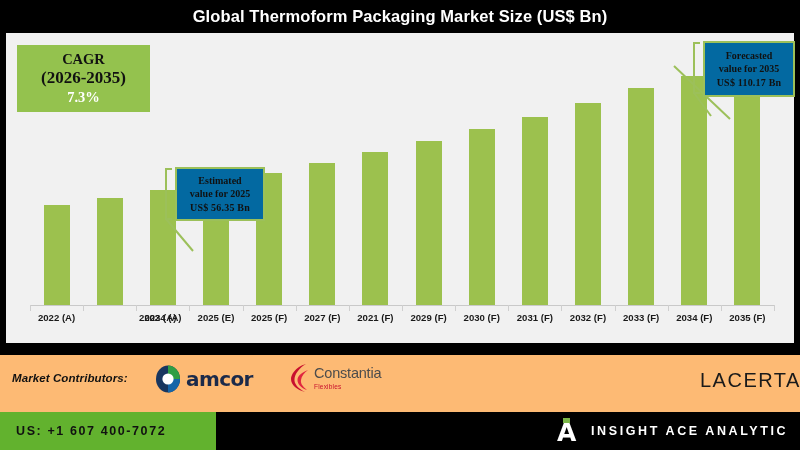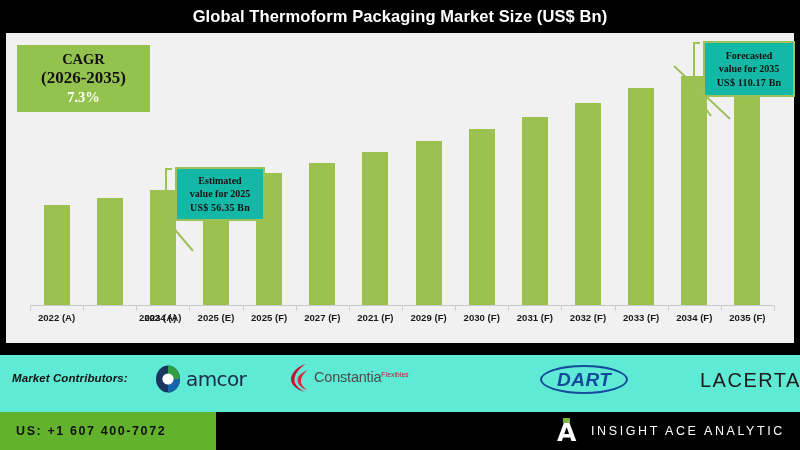--- a/index.html
+++ b/index.html
@@ -34,21 +34,21 @@
     background: #94c24e;
     display: flex; flex-direction: column; align-items: center; justify-content: center;
     font-family: "Liberation Serif", serif;
   }
   .cagr-line1 { font-size: 14.5px; font-weight: bold; color: #111; line-height: 1.18; }
   .cagr-line2 { font-size: 17px; font-weight: bold; color: #111; line-height: 1.18; }
   .cagr-line3 { font-size: 14.5px; font-weight: bold; color: #ffffff; line-height: 1.25; }
 
   
   .callout {
-    position: absolute; background: #14b8a6; border: 2px solid #9cc05a;
+    position: absolute; background: #0369a1; border: 2px solid #9cc05a;
     font-family: "Liberation Serif", serif; font-weight: bold; color: #111;
     font-size: 10px; line-height: 1.32; text-align: center;
     display: flex; flex-direction: column; align-items: center; justify-content: center;
   }
   .callout-2025 { left: 169px; top: 134px; width: 90px; height: 54px; }
   .callout-2035 { left: 697px; top: 8px; width: 92px; height: 56px; }
   .callout .val { letter-spacing: 0.2px; }
 
   .leader { position: absolute; pointer-events: none; }
 
@@ -78,37 +78,37 @@
     position: absolute; left: 24px; top: 279px; width: 744px; height: 20px;
   }
   .xlabel {
     position: absolute; top: 0; width: 53.1px; text-align: center;
     font-size: 9.6px; font-weight: bold; color: #1a1a1a; white-space: nowrap;
   }
 
   
   .contrib {
     position: absolute; left: 0; top: 355px; width: 800px; height: 57px;
-    background: #5eead4;
+    background: #fdba74;
   }
   .contrib-label {
     position: absolute; left: 12px; top: 17px;
     font-size: 11.5px; font-weight: bold; font-style: italic; color: #111;
     letter-spacing: 0.1px;
   }
   .logo { position: absolute; display: flex; align-items: center; }
 
   .logo-amcor { left: 155px; top: 10px; }
   .amcor-mark { width: 26px; height: 28px; margin-right: 5px; }
-  .amcor-text { font-size: 20px; font-weight: normal; color: #1b2a4a; letter-spacing: -0.6px;
+  .amcor-text { font-size: 20px; font-weight: bold; color: #1b2a4a; letter-spacing: -0.6px;
                 font-family: "DejaVu Sans", sans-serif; }
 
   .logo-constantia { left: 288px; top: 8px; }
   .const-mark { width: 22px; height: 30px; margin-right: 4px; }
-  .const-text-wrap { display: flex; justify-content: flex-start; }
+  .const-text-wrap { display: flex; flex-direction: column; justify-content: flex-start; }
   .const-name { font-size: 14.5px; color: #4c4c4c; letter-spacing: -0.2px; line-height: 1.05; }
   .const-sub { font-size: 6.5px; color: #c8102e; letter-spacing: 0.2px; margin-top: 1px; }
 
   .logo-dw { left: 418px; top: 8px; }
   .dw-text { font-size: 21px; font-weight: bold; font-style: italic; color: #10469b;
              letter-spacing: -1px; line-height: 1; }
   .dw-sub { font-size: 5px; font-weight: bold; color: #10469b; text-align: center;
             letter-spacing: 1px; margin-top: -1px; }
 
   .logo-dart { left: 540px; top: 10px; }
@@ -142,21 +142,21 @@
     display: flex; align-items: center;
   }
   .brand-mark { position: relative; width: 22px; height: 26px; margin-right: 12px; }
   .brand-a {
     position: absolute; left: 0; bottom: 0; width: 22px; height: 22px;
     color: #fff; font-size: 25px; font-weight: bold; line-height: 0.85;
     font-family: "DejaVu Sans", sans-serif;
   }
   .brand-dot { position: absolute; left: 6px; top: 0; width: 7px; height: 5px; background: #7ab648; }
   .brand-text {
-    font-size: 12.5px; font-weight: normal; color: #ffffff; letter-spacing: 2.6px;
+    font-size: 12.5px; font-weight: bold; color: #ffffff; letter-spacing: 2.6px;
     white-space: nowrap;
   }
 </style>
 </head>
 <body>
 
 <div class="infographic">
 
   <div class="header">
     <div class="header-title">Global Thermoform Packaging Market Size (US$ Bn)</div>
@@ -292,23 +292,20 @@
         <path d="M18 1 C7 4 3 12 3 16 C3 22 9 27 17 29 C9 25 6 20 6.5 16 C7 11 11 5 18 1 Z" fill="#c8102e"></path>
         <path d="M20 7 C12 10 9.5 14 9.5 17 C9.5 21 13 25 19 27 C14 23 12.5 20 13 17 C13.5 13 16 10 20 7 Z" fill="#e0263f"></path>
       </svg>
       <span class="const-text-wrap">
         <span class="const-name">Constantia</span>
         <span class="const-sub">Flexibles</span>
       </span>
     </div>
 
 
-    <div class="logo logo-dart">
-      <span class="dart-oval">DART</span>
-    </div>
 
     <div class="logo logo-lacerta">
       <span class="lacerta-text">LACERTA</span>
       <span class="lacerta-reg">®</span>
     </div>
 
   </div>
 
   <div class="footer">
     <div class="footer-green">

